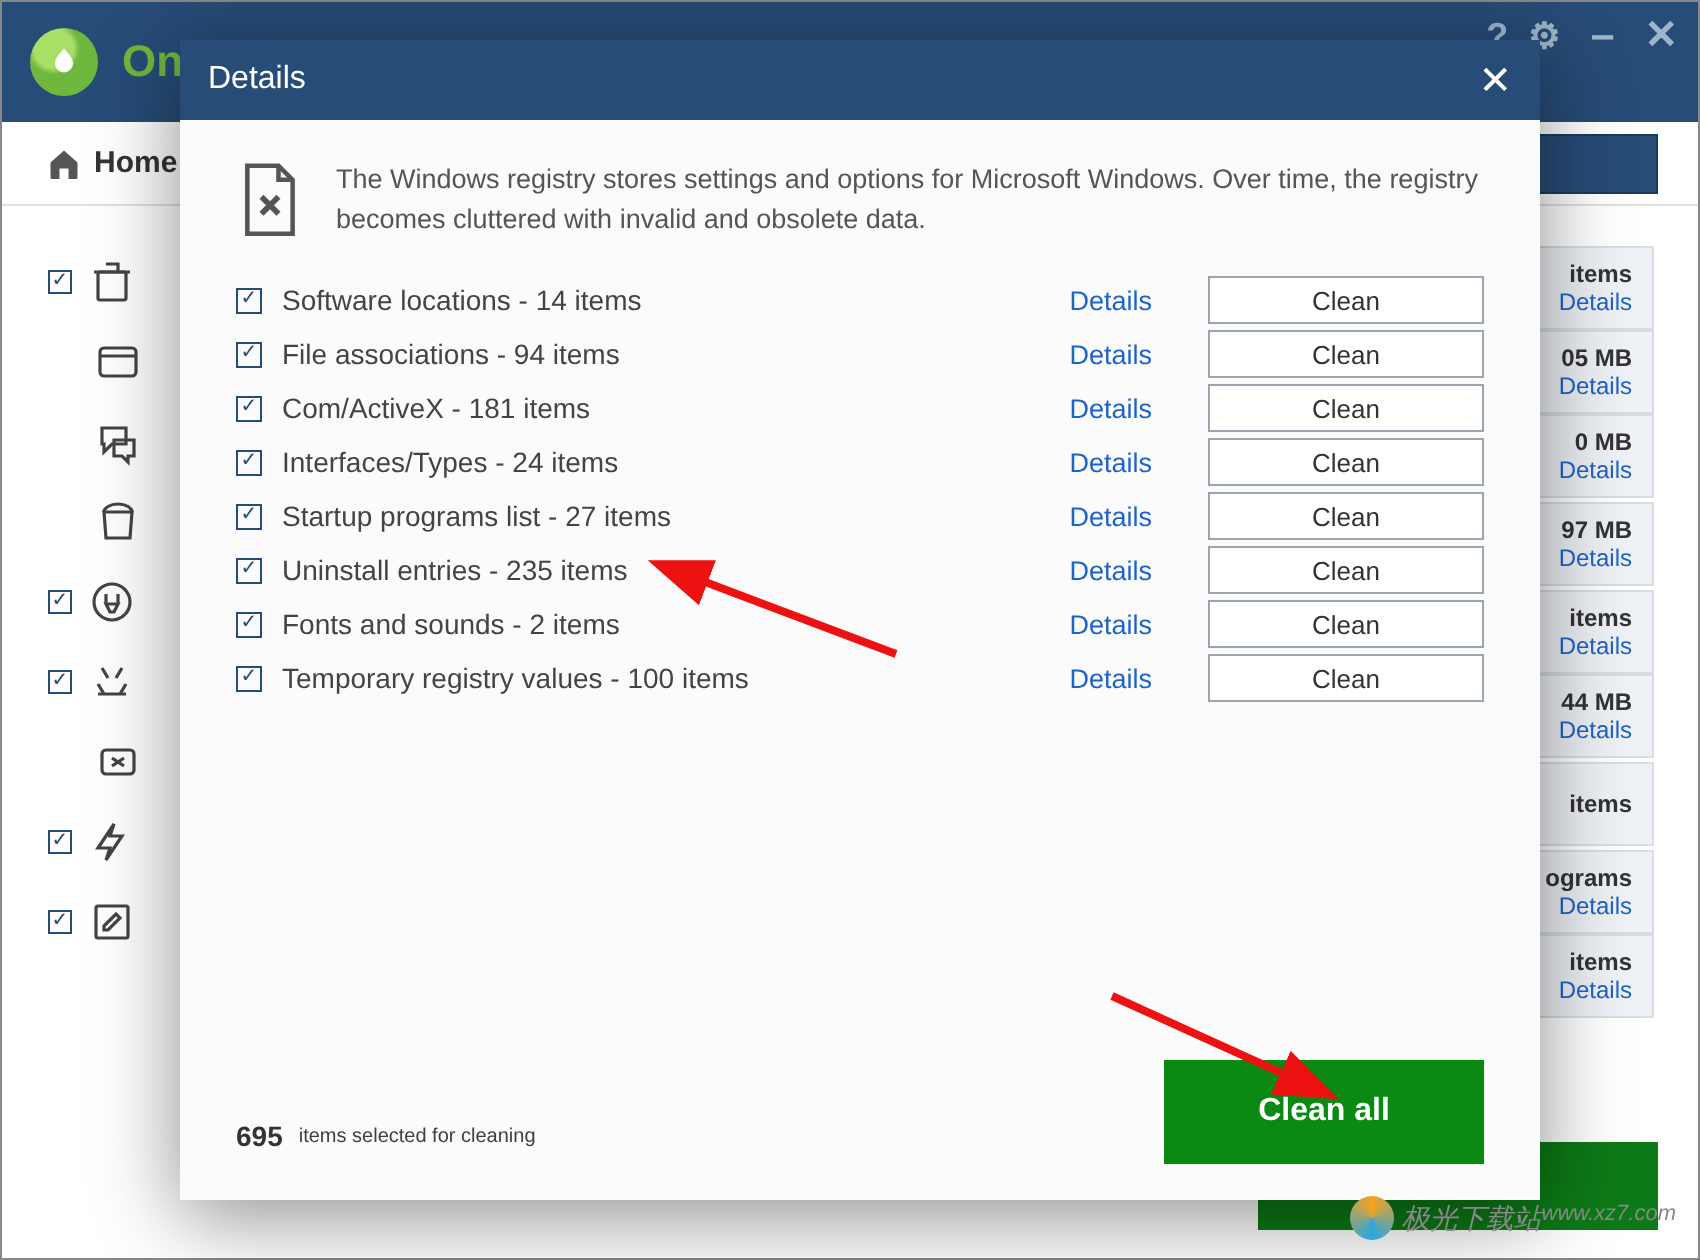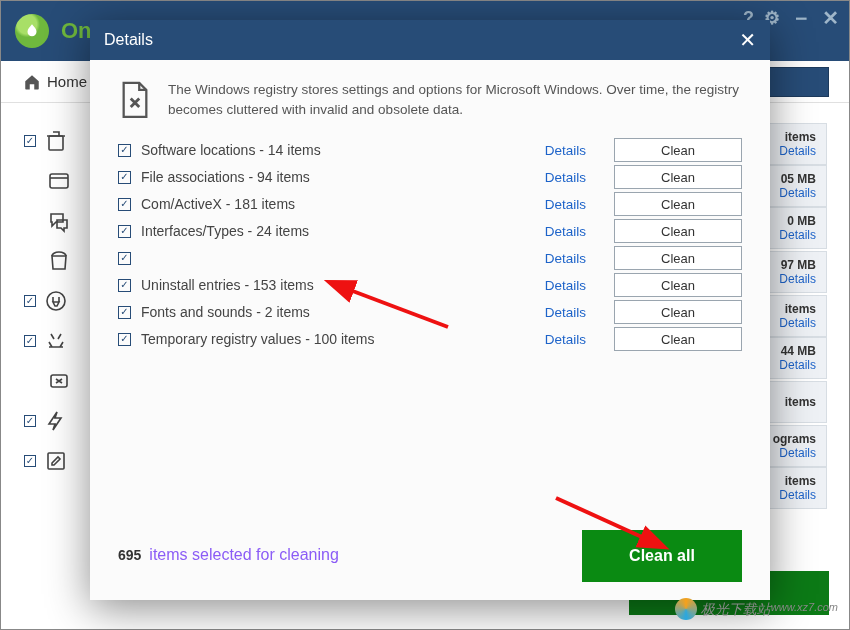--- a/index.html
+++ b/index.html
@@ -13,21 +13,21 @@
     background: radial-gradient(circle at 35% 30%, #a8df67 0 30%, #6fb83d 40% 100%);
     margin-right: 12px; display: flex; align-items: center; justify-content: center;
   }
   .titlebar .logo svg { width: 18px; height: 18px; }
   .titlebar .title-text { color: #6fb83d; }
   .titlebar .title-sub { color: #274c77; filter: brightness(1.6); font-weight: 600; margin-left: 6px; }
   .win-controls { position: absolute; right: 10px; top: 6px; display: flex; gap: 10px; align-items: center; color: #9fb6c9; }
   .win-controls span { cursor: pointer; font-size: 18px; line-height: 1; }
 
   .tab-row { height: 42px; display: flex; align-items: stretch; background: #fff; border-bottom: 1px solid #e0e0e0; }
-  .home-tab { display: flex; align-items: center; gap: 6px; padding: 0 22px; font-size: 15px; font-weight: 400; color: #333; border-right: 1px solid #e0e0e0; }
+  .home-tab { display: flex; align-items: center; gap: 6px; padding: 0 22px; font-size: 15px; font-weight: 700; color: #333; border-right: 1px solid #e0e0e0; }
   .home-tab svg { width: 18px; height: 18px; fill: #555; }
   .tab-right { margin-left: auto; margin-right: 20px; display:flex; align-items:center;}
   .tab-right-btn { width: 74px; height: 30px; background:#274c77; border:1px solid #1d3a5c;}
 
   .content { flex: 1; display: flex; padding: 20px 20px 20px 16px; gap: 22px; position: relative; }
   .side-col { width: 60px; display: flex; flex-direction: column; gap: 12px; align-items: center; padding-top: 4px;}
   .side-item { display:flex; align-items:center; gap:6px;}
   .side-item .cb { width:12px; height:12px; border:1px solid #274c77; display:inline-flex; align-items:center; justify-content:center;}
   .side-item .cb.checked::after{content:"✓"; font-size:10px; color:#274c77; line-height:1;}
   .side-item .ico { width:28px; height:28px; display:flex; align-items:center; justify-content:center;}
@@ -45,37 +45,37 @@
 
   
   .modal-backdrop { position:absolute; inset:0; }
   .modal {
     position: absolute; left: 90px; top: 20px; width: 680px; height: 580px;
     background: #fbfbfb; box-shadow: 0 8px 40px rgba(0,0,0,.45);
     display:flex; flex-direction:column;
   }
   .modal-header { height: 40px; background:#274c77; color:#fff; display:flex; align-items:center; padding:0 14px; font-size:16px;}
   .modal-header .close { margin-left:auto; font-size:20px; cursor:pointer; }
-  .modal-body { flex:1; padding: 20px 28px 36px 28px; display:flex; flex-direction:column; position:relative;}
+  .modal-body { flex:1; padding: 20px 28px 24px 28px; display:flex; flex-direction:column; position:relative;}
   .desc-row { display:flex; gap:16px; align-items:flex-start; margin-bottom:14px;}
   .desc-icon { width:34px; height:40px; flex:none; }
   .desc-text { font-size:13.5px; color:#555; line-height:1.45; }
 
   .items { display:flex; flex-direction:column; gap:3px; margin-top:4px;}
   .item-row { display:flex; align-items:center; gap:10px; font-size:14px; color:#444;}
   .item-row .chk { width:13px; height:13px; border:1px solid #274c77; display:inline-flex; align-items:center; justify-content:center; flex:none; cursor:pointer;}
   .item-row .chk::after{content:"✓"; font-size:10px; color:#274c77; line-height:1;}
   .item-row .lbl { flex: 0 0 auto; }
   .item-row .spacer { flex:1; }
   .item-row .details-link { color:#1d63c9; font-size:13.5px; margin-right:18px; cursor:pointer;}
-  .item-row .clean-btn { width:128px; height:24px; border:1px solid #9aa5af; background:#fff; font-size:13px; color:#333; cursor:pointer;}
+  .item-row .clean-btn { width:138px; height:24px; border:1px solid #9aa5af; background:#fff; font-size:13px; color:#333; cursor:pointer;}
 
   .footer-row { margin-top:auto; display:flex; align-items:center; padding-top:18px;}
   .footer-row .count { font-weight:700; font-size:14px; color:#333; margin-right:8px;}
-  .footer-row .txt { font-size:16px; color:#8b5cf6;}
+  .footer-row .txt { font-size:10px; color:#404040;}
   .cleanall-btn { position:absolute; right:28px; bottom:18px; width:160px; height:52px; background:#0a8a12; color:#fff; border:none; font-size:16px; font-weight:600; cursor:pointer;}
 
   
   .arrow { position:absolute; pointer-events:none; }
   .arrow svg { overflow:visible; }
 
   
   .watermark { position:absolute; right:12px; bottom:10px; font-size:14px; color:#888; font-style:italic; display:flex; align-items:center; gap:4px;}
   .watermark .wm-ico{ width:22px;height:22px;border-radius:50%; background:conic-gradient(#f7a11b,#2aa7e0,#f7a11b); display:inline-block;}
 </style>
@@ -279,27 +279,28 @@
           </div>
           <div class="item-row">
             <span class="chk"></span>
             <span class="lbl">Interfaces/Types - 24 items</span>
             <span class="spacer"></span>
             <span class="details-link">Details</span>
             <button class="clean-btn">Clean</button>
           </div>
           <div class="item-row">
             <span class="chk"></span>
-            <span class="spacer"></span>
-            <span class="details-link">Details</span>
-            <button class="clean-btn">Clean</button>
-          </div>
-          <div class="item-row">
-            <span class="chk"></span>
-            <span class="lbl">Uninstall entries - 153 items</span>
+            <span class="lbl">Startup programs list - 27 items</span>
+            <span class="spacer"></span>
+            <span class="details-link">Details</span>
+            <button class="clean-btn">Clean</button>
+          </div>
+          <div class="item-row">
+            <span class="chk"></span>
+            <span class="lbl">Uninstall entries - 235 items</span>
             <span class="spacer"></span>
             <span class="details-link">Details</span>
             <button class="clean-btn">Clean</button>
           </div>
           <div class="item-row">
             <span class="chk"></span>
             <span class="lbl">Fonts and sounds - 2 items</span>
             <span class="spacer"></span>
             <span class="details-link">Details</span>
             <button class="clean-btn">Clean</button>

